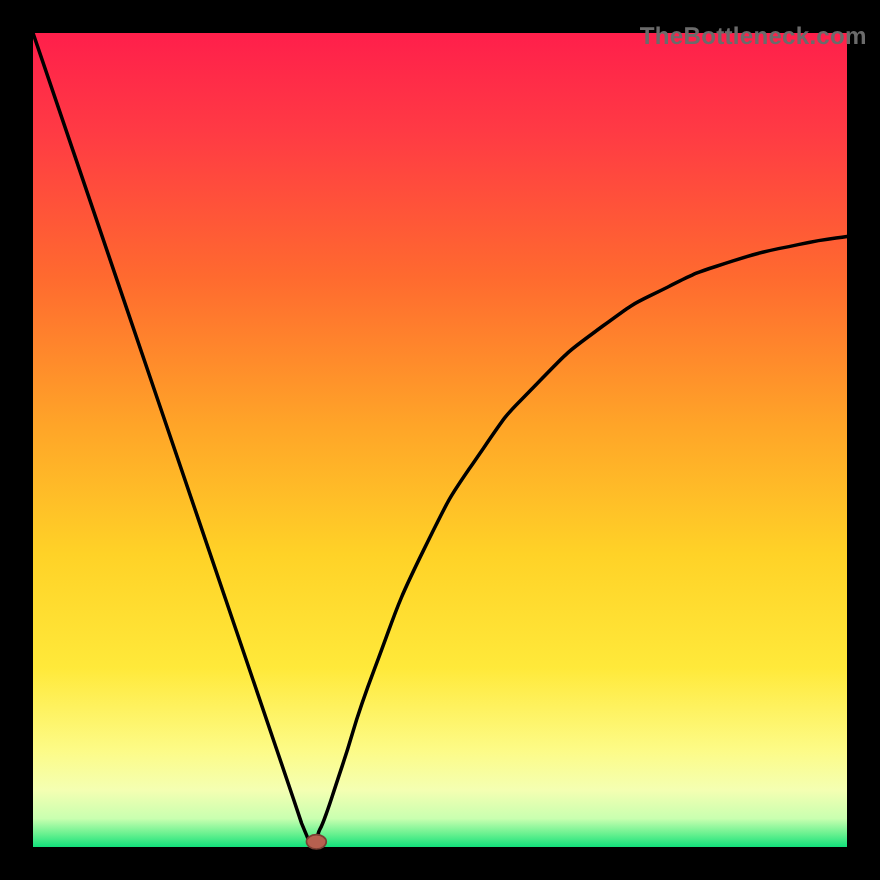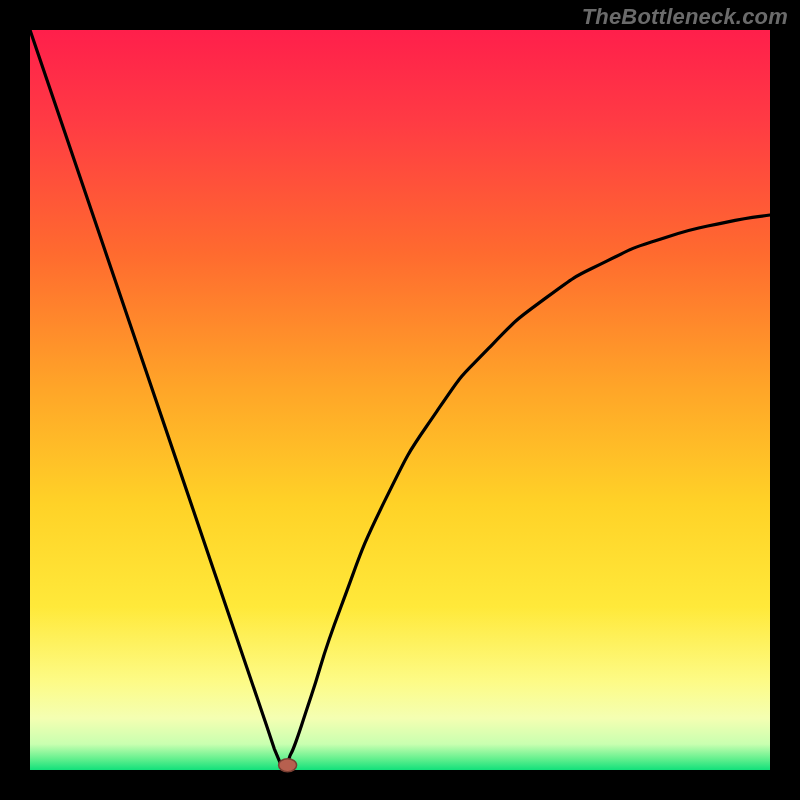--- a/index.html
+++ b/index.html
@@ -11,28 +11,27 @@
     font-family: Arial, Helvetica, sans-serif;
   }
   .frame {
     position: relative;
     width: 800px;
     height: 800px;
     background: #000;
   }
   .watermark {
     position: absolute;
-    top: 4px;
+    top: 20px;
     right: 12px;
     color: #6b6b6b;
     font-size: 22px;
     font-weight: 600;
     letter-spacing: 0.2px;
     user-select: none;
-    font-style: italic;
   }
   svg {
     display: block;
   }
 </style>
 </head>
 <body>
 
 <div class="frame">
   <div class="watermark">TheBottleneck.com</div>

